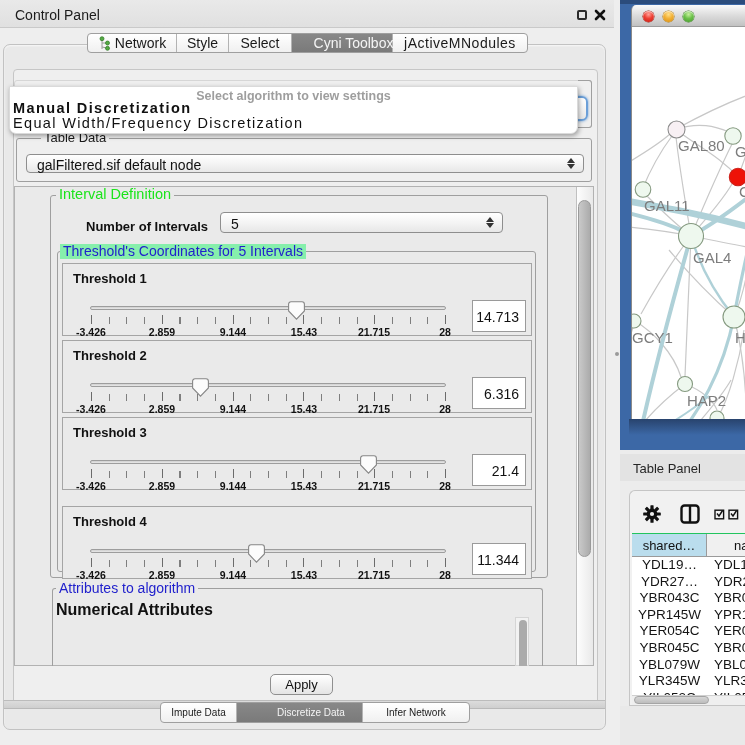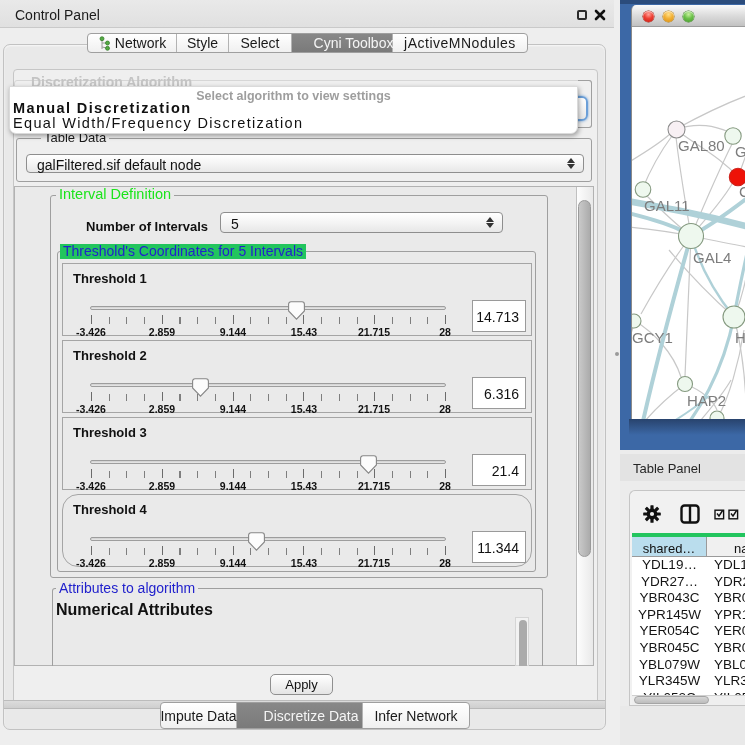--- a/index.html
+++ b/index.html
@@ -64,21 +64,20 @@
     <div style="width:52px;">Style</div>
     <div style="width:63px;">Select</div>
     <div class="sel" style="width:101px;">Cyni Toolbox</div>
     <div style="width:134px;letter-spacing:0.5px;">jActiveMNodules</div>
   </div>
 
   <div class="abs" style="left:13px;top:69px;width:585px;height:640px;background:#efefef;border:1px solid #c6c6c6;border-radius:4px;"></div>
 
   <div class="gb" style="left:14px;top:80px;width:578px;height:48px;border-color:#d6d6d6;background:#efefef;"></div>
   <div class="abs" style="left:578px;top:80px;width:14px;height:48px;border:1px solid #9f9f9f;border-left:none;border-radius:0 3px 3px 0;"></div>
-  <div class="abs" style="left:31px;top:74px;font-size:14px;font-weight:bold;color:#c4c4c4;background:transparent;">Discretization Algorithm</div>
 
   <div class="abs" style="left:560px;top:96px;width:28px;height:25px;border:2px solid #6b9fd8;border-radius:6px;box-shadow:0 0 3px #6b9fd8;background:linear-gradient(#fff,#e8e8e8);"></div>
 
   <div class="gb" style="left:16px;top:138px;width:576px;height:44px;"></div>
   <div class="gbt" style="left:41px;top:130px;background:#efefef;color:#1a1a1a;font-size:13px;">Table Data</div>
   <div class="combo" style="left:26px;top:154px;width:558px;height:19px;">
     <span class="ctext" style="top:2px;">galFiltered.sif default node</span>
     <span class="arrows" style="right:8px;">
         <span class="tri-up" style="top:3px;"></span>
         <span class="tri-dn" style="bottom:3px;"></span>
@@ -95,21 +94,21 @@
   <div class="abs" style="left:86px;top:219px;font-size:13px;font-weight:bold;color:#111;">Number of Intervals</div>
   <div class="combo" style="left:220px;top:212px;width:283px;height:21px;">
     <span class="ctext" style="top:3px;">5</span>
     <span class="arrows" style="right:8px;">
         <span class="tri-up" style="top:4px;"></span>
         <span class="tri-dn" style="bottom:4px;"></span>
       </span>
   </div>
 
   <div class="gb" style="left:57px;top:251px;width:479px;height:321px;"></div>
-  <div class="gbt" style="left:60px;top:244px;color:#2121cc;background:#22c55e;font-size:14px;">Threshold's Coordinates for 5 Intervals</div>
+  <div class="gbt" style="left:60px;top:244px;color:#2121cc;background:#86efac;font-size:14px;">Threshold's Coordinates for 5 Intervals</div>
 
   <div class="tbox" style="top:263px;">
     <div class="tlabel">Threshold 1</div>
     <div class="track"></div>
       <div class="ticks"></div>
       <div class="ticksM"></div>
     <svg class="thumb" style="left:225px;" width="17" height="19" viewBox="0 0 17 19">
         <path d="M3 .8 h11 a2.4 2.4 0 0 1 2.4 2.4 v6.8 l-7.9 8.2 l-7.9 -8.2 v-6.8 a2.4 2.4 0 0 1 2.4 -2.4 z" fill="#fcfcfc" stroke="#868686" stroke-width="1.1"></path>
       </svg>
     <div class="tick-lb" style="left:-2px;">-3.426</div>
@@ -145,21 +144,21 @@
         <path d="M3 .8 h11 a2.4 2.4 0 0 1 2.4 2.4 v6.8 l-7.9 8.2 l-7.9 -8.2 v-6.8 a2.4 2.4 0 0 1 2.4 -2.4 z" fill="#fcfcfc" stroke="#868686" stroke-width="1.1"></path>
       </svg>
     <div class="tick-lb" style="left:-2px;">-3.426</div>
       <div class="tick-lb" style="left:69px;">2.859</div>
       <div class="tick-lb" style="left:140px;">9.144</div>
       <div class="tick-lb" style="left:211px;">15.43</div>
       <div class="tick-lb" style="left:281px;">21.715</div>
       <div class="tick-lb" style="left:352px;">28</div>
     <div class="vbox">21.4</div>
   </div>
-  <div class="tbox" style="top:494px;border-radius:16px;">
+  <div class="tbox" style="top:506px;">
     <div class="tlabel">Threshold 4</div>
     <div class="track"></div>
       <div class="ticks"></div>
       <div class="ticksM"></div>
     <svg class="thumb" style="left:185px;" width="17" height="19" viewBox="0 0 17 19">
         <path d="M3 .8 h11 a2.4 2.4 0 0 1 2.4 2.4 v6.8 l-7.9 8.2 l-7.9 -8.2 v-6.8 a2.4 2.4 0 0 1 2.4 -2.4 z" fill="#fcfcfc" stroke="#868686" stroke-width="1.1"></path>
       </svg>
     <div class="tick-lb" style="left:-2px;">-3.426</div>
       <div class="tick-lb" style="left:69px;">2.859</div>
       <div class="tick-lb" style="left:140px;">9.144</div>
@@ -172,21 +171,21 @@
   <div class="gb" style="left:52px;top:588px;width:491px;height:90px;border-bottom:none;border-radius:3px 3px 0 0;"></div>
   <div class="gbt" style="left:56px;top:581px;color:#2121cc;background:#eaeaea;font-size:14px;">Attributes to algorithm</div>
   <div class="abs" style="left:56px;top:601px;font-size:16px;font-weight:bold;color:#111;">Numerical Attributes</div>
   <div class="abs" style="left:515px;top:617px;width:14px;height:49px;background:#f2f2f2;border:1px solid #d5d5d5;"></div>
   <div class="abs" style="left:519px;top:620px;width:8px;height:46px;background:#ababab;border-radius:4px 4px 0 0;"></div>
 
   <div class="abs" style="left:14px;top:666px;width:580px;height:34px;background:#efefef;"></div>
   <div class="abs" style="left:270px;top:674px;width:63px;height:21px;border:1px solid #8f8f8f;border-radius:5px;background:linear-gradient(#ffffff,#e4e4e4);font-size:13px;color:#111;text-align:center;line-height:19px;">Apply</div>
 
   <div class="abs" style="left:4px;top:700px;width:601px;height:9px;background:linear-gradient(#dcdcdc,#cfcfcf);border-top:1px solid #bcbcbc;border-bottom:1px solid #b9b9b9;"></div>
-  <div class="seg" style="left:160px;top:702px;height:27px;font-size:14px;">
+  <div class="seg" style="left:160px;top:702px;height:21px;font-size:10px;">
     <div style="width:76px;">Impute Data</div>
     <div class="sel" style="width:126px;">Discretize Data</div>
     <div style="width:106px;">Infer Network</div>
   </div>
 
   <div class="abs" style="left:9px;top:86px;width:569px;height:48px;background:#ffffff;border:1px solid #dadada;border-radius:0 0 7px 7px;box-shadow:1px 2px 5px rgba(0,0,0,.35);z-index:40;">
     <div style="position:absolute;left:0;top:2px;width:100%;text-align:center;font-size:12.5px;font-weight:bold;color:#9e9e9e;">Select algorithm to view settings</div>
     <div style="position:absolute;left:3px;top:14px;font-size:14.5px;letter-spacing:1.4px;font-weight:bold;color:#111;line-height:15px;">Manual Discretization</div>
     <div style="position:absolute;left:3px;top:28.5px;font-size:14.5px;letter-spacing:1.35px;color:#111;line-height:15px;">Equal Width/Frequency Discretization</div>
   </div>
@@ -293,21 +292,21 @@
   </svg>
   <svg class="abs" style="left:714px;top:509px;" width="26" height="11" viewBox="0 0 26 11">
     <g fill="none" stroke="#111" stroke-width="1.4">
       <rect x="1" y="1.2" width="8.6" height="8.6"></rect>
       <path d="M3 4.5 L5 7 L8.6 1.5"></path>
       <rect x="15" y="1.2" width="8.6" height="8.6"></rect>
       <path d="M17 4.5 L19 7 L22.6 1.5"></path>
     </g>
   </svg>
 
-  <div class="abs" style="left:632px;top:533px;width:113px;height:24px;border-top:4px solid #22c55e;border-bottom:1px solid #9a9a9a;overflow:hidden;">
+  <div class="abs" style="left:632px;top:533px;width:113px;height:24px;border-top:1px solid #22c55e;border-bottom:1px solid #9a9a9a;overflow:hidden;">
     <div style="position:absolute;left:0;top:0;width:75px;height:24px;background:#badded;border-right:1px solid #9a9a9a;text-align:center;font-size:13px;color:#111;line-height:23px;">shared…</div>
     <div style="position:absolute;left:76px;top:0;width:40px;height:24px;background:#f0f0f0;font-size:13px;color:#111;line-height:23px;padding-left:26px;">na</div>
   </div>
 
   <div class="abs" style="left:632px;top:557px;width:113px;height:138px;background:#ffffff;overflow:hidden;">
     <div style="position:absolute;left:0;top:0;width:75px;text-align:center;font-size:13.5px;color:#141414;line-height:16.6px;">YDL19…<br>YDR27…<br>YBR043C<br>YPR145W<br>YER054C<br>YBR045C<br>YBL079W<br>YLR345W<br>YIL052C</div>
     <div style="position:absolute;left:82px;top:0;font-size:13.5px;color:#141414;line-height:16.6px;white-space:nowrap;">YDL19<br>YDR27<br>YBR04<br>YPR14<br>YER05<br>YBR04<br>YBL07<br>YLR34<br>YIL05</div>
   </div>
 
   <div class="abs" style="left:632px;top:695px;width:113px;height:10px;background:#efefef;border-top:1px solid #d0d0d0;"></div>

